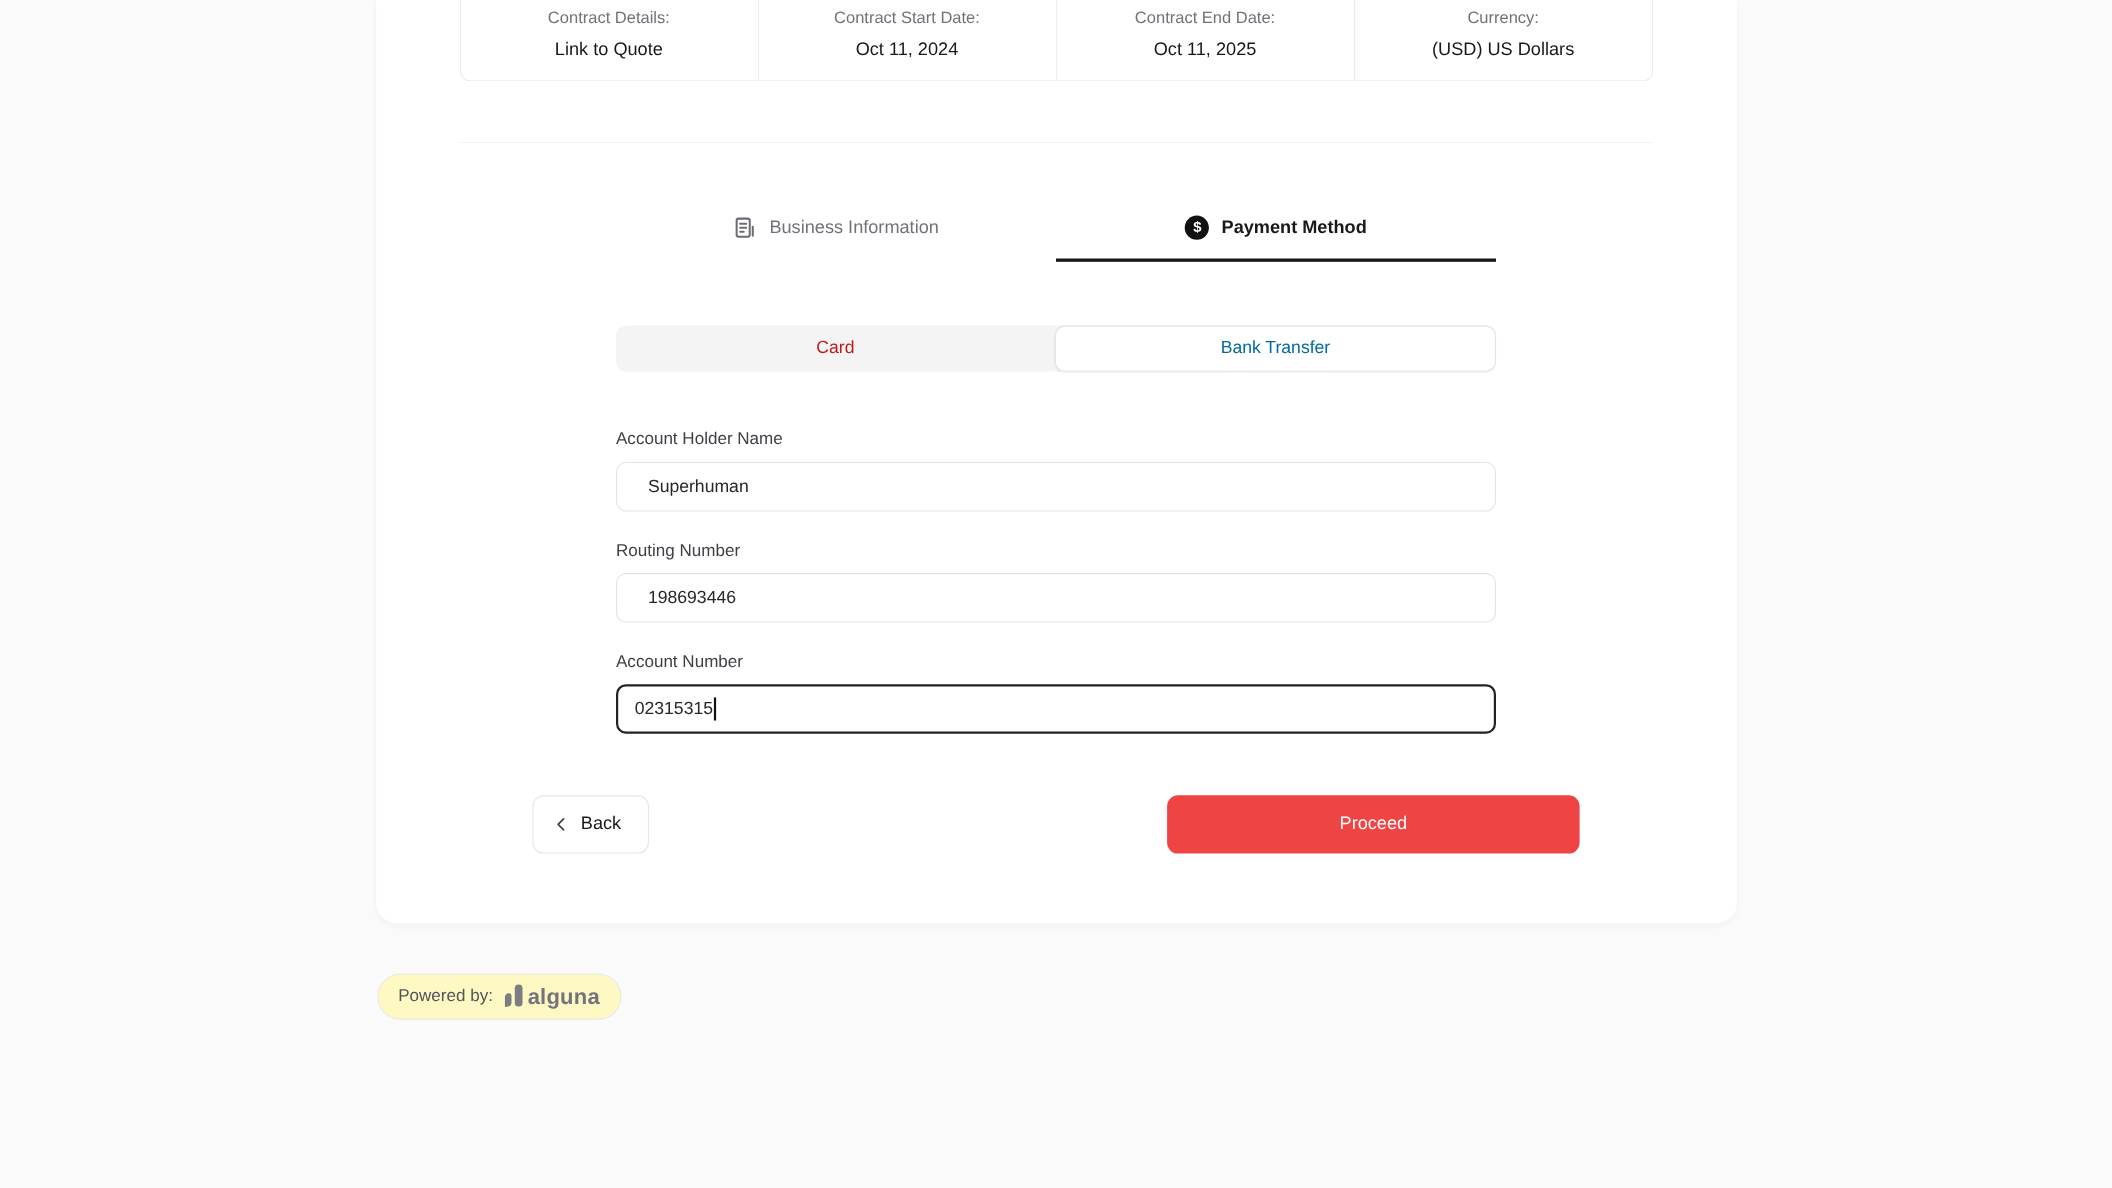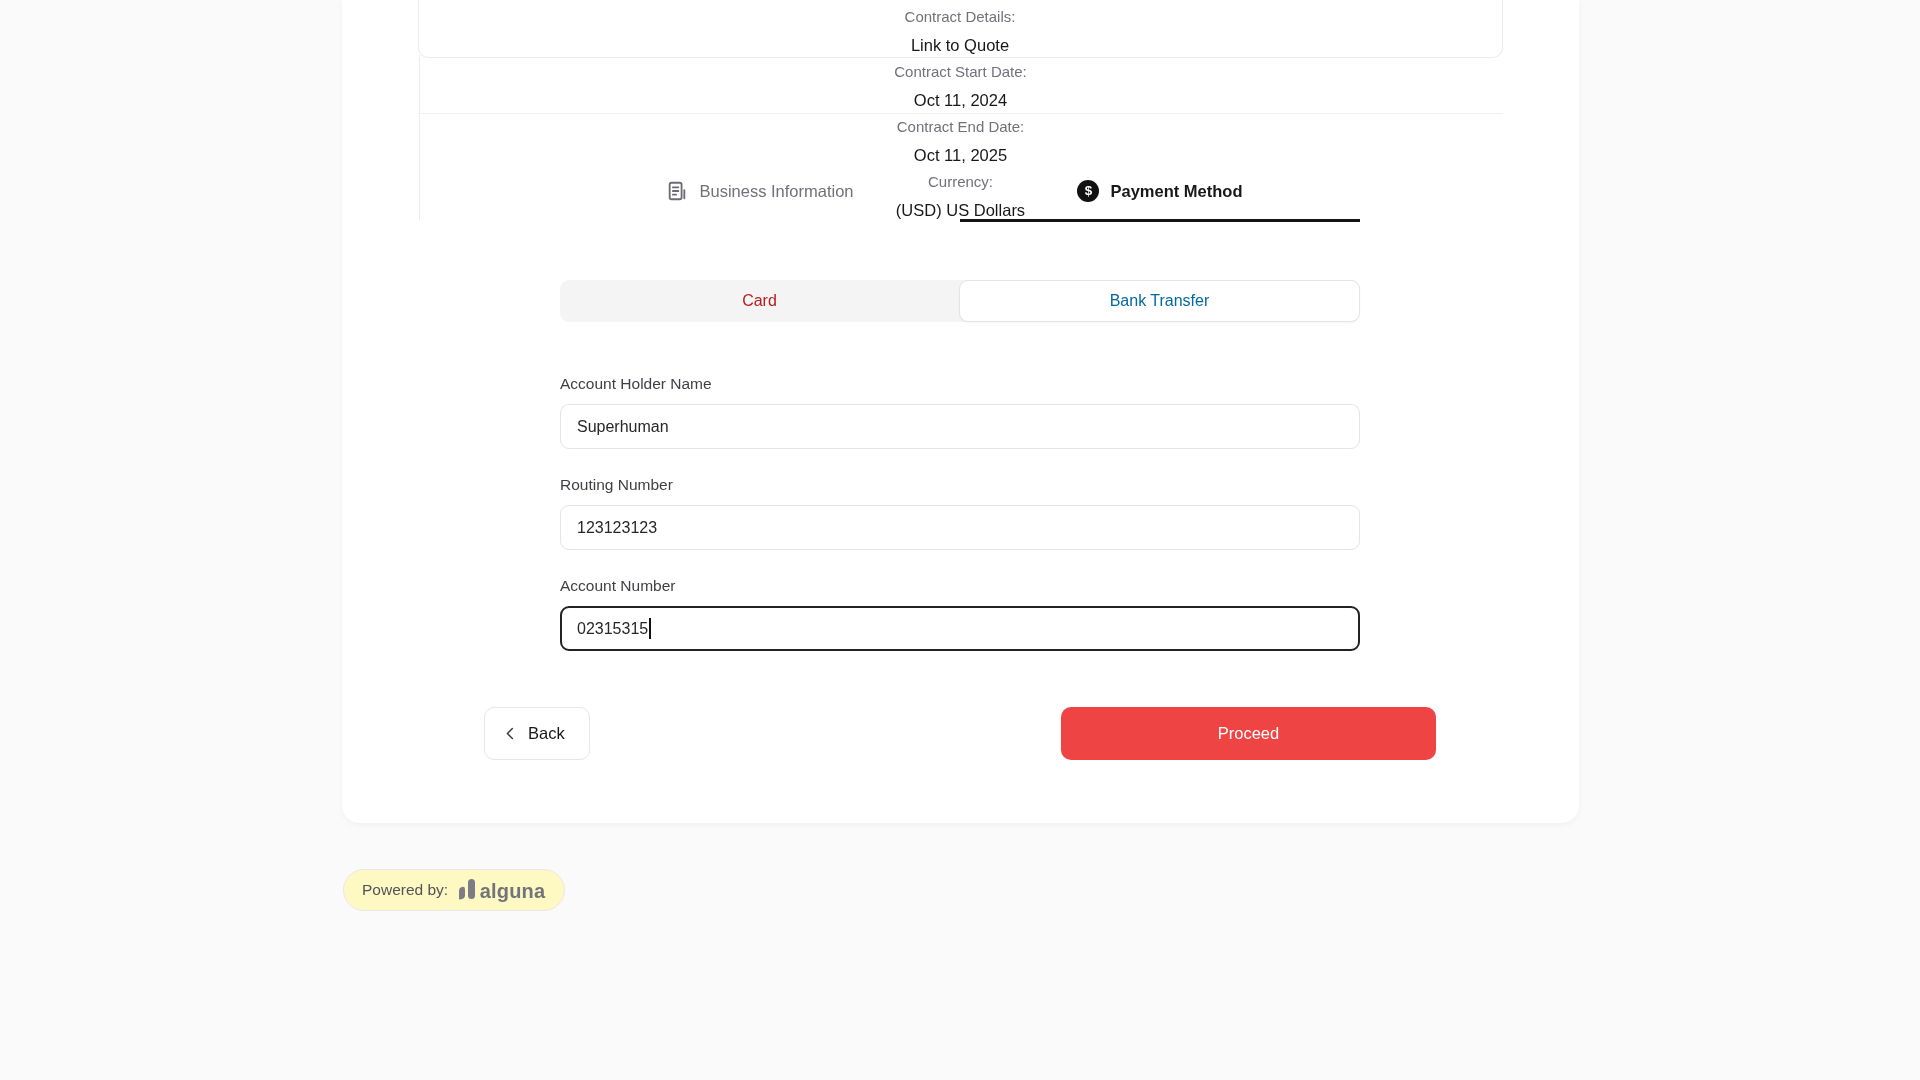--- a/index.html
+++ b/index.html
@@ -18,25 +18,24 @@
     background: #ffffff;
     border-radius: 0 0 18px 18px;
     box-shadow: 0 2px 6px rgba(0,0,0,0.04);
     padding-bottom: 63px;
   }
 
   
   .summary-row {
     margin: 0 76px;
     display: flex;
-    height: 58px;
+    height: 74px;
     border: 1px solid #ececee;
     border-top: none;
     border-radius: 0 0 10px 10px;
-    flex-direction: column;
   }
   .summary-cell {
     flex: 1;
     text-align: center;
     padding-top: 7px;
   }
   .summary-cell + .summary-cell { border-left: 1px solid #ececee; }
   .summary-label {
     font-size: 15px;
     color: #71717a;
@@ -128,21 +127,21 @@
     margin-bottom: 10px;
     line-height: 20px;
   }
   .input {
     height: 45px;
     background: #ffffff;
     border: 1px solid #e4e4e7;
     border-radius: 9px;
     display: flex;
     align-items: center;
-    padding: 0 16px;
+    padding: 0 28px;
     font-size: 16px;
     color: #27272a;
     cursor: text;
   }
   .input.focused { border: 2px solid #232326; padding: 0 15px; }
   .caret {
     display: inline-block;
     width: 1.5px;
     height: 21px;
     background: #111113;
@@ -285,21 +284,21 @@
   <div class="form">
     <div class="field">
       <div class="field-label">Account Holder Name</div>
       <div class="input">
         <span>Superhuman</span>
       </div>
     </div>
     <div class="field">
       <div class="field-label">Routing Number</div>
       <div class="input">
-        <span>123123123</span>
+        <span>198693446</span>
       </div>
     </div>
     <div class="field">
       <div class="field-label">Account Number</div>
       <div class="input focused">
         <span>02315315</span>
         <span class="caret"></span>
       </div>
     </div>
   </div>

